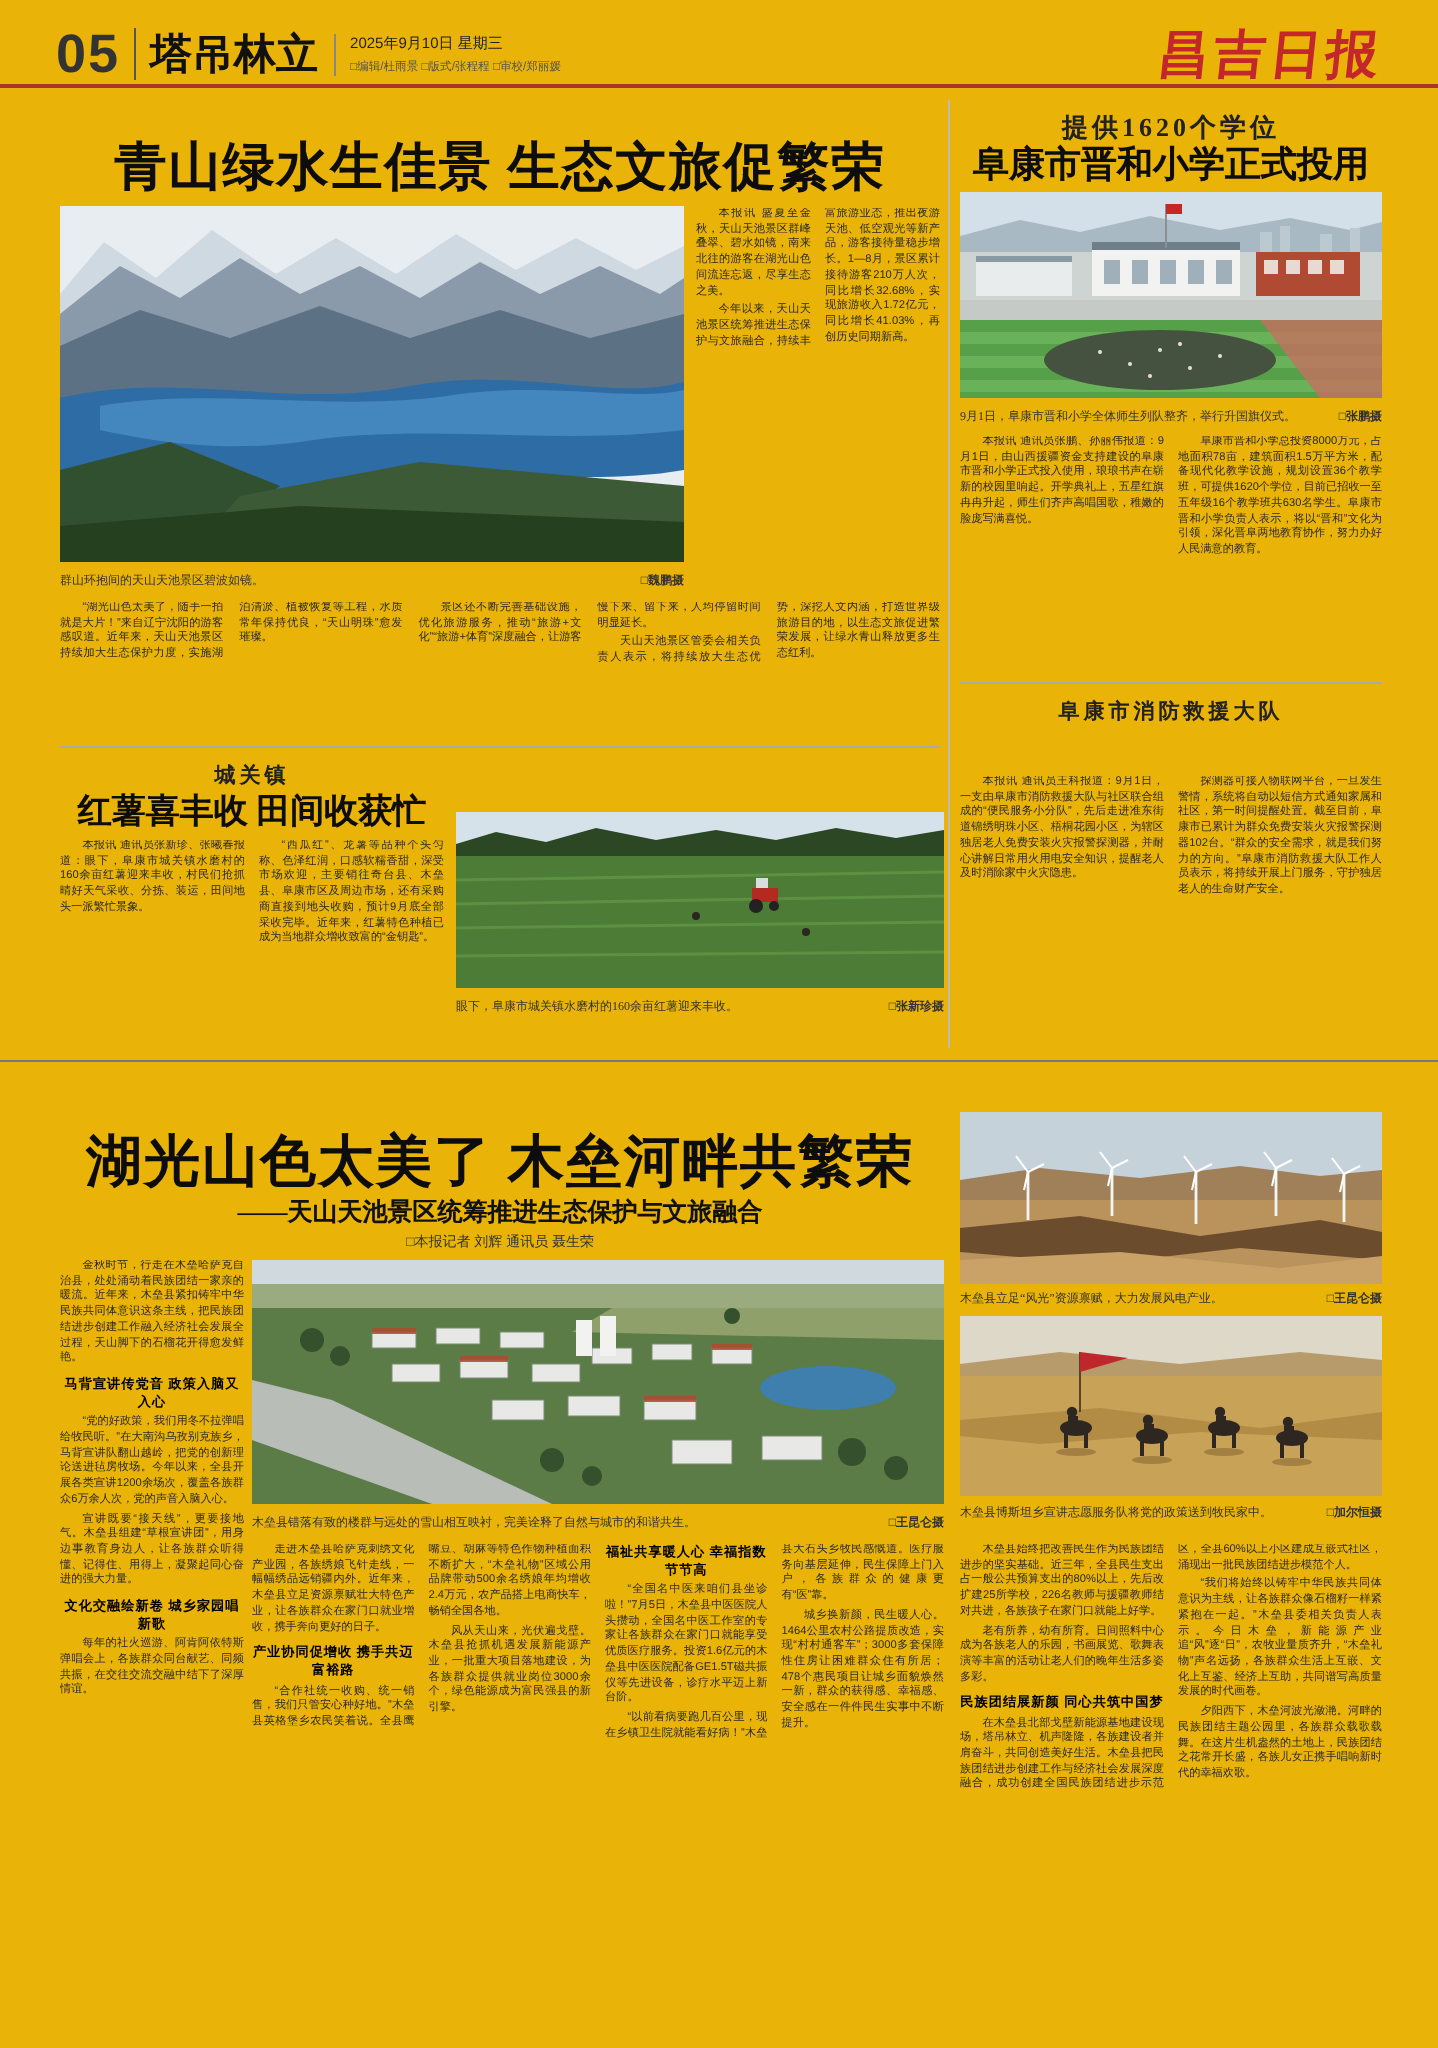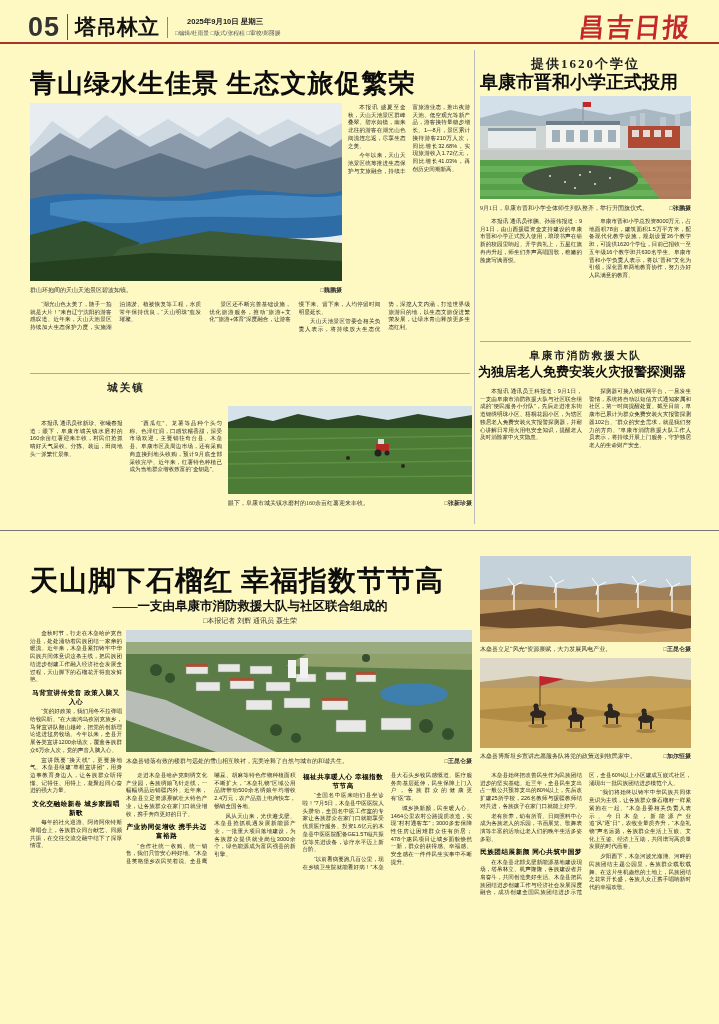--- a/index.html
+++ b/index.html
@@ -1,35 +1,35 @@
 <!DOCTYPE html>
 <html><head>
 <meta charset="utf-8">
 <style>
   * { margin:0; padding:0; box-sizing:border-box; }
   html,body { background:#ffffff; }
-  .page { position:relative; width:719px; height:1024px; background:#fef9c3; overflow:hidden;
+  .page { position:relative; width:719px; height:1024px; background:#eab308; overflow:hidden;
           font-family:"Liberation Sans", sans-serif; color:#222; }
   .abs { position:absolute; }
 
   
   .pageno { font-size:27px; font-weight:700; color:#333; letter-spacing:1px; }
   .section-name { font-size:21px; font-weight:700; color:#111; font-family:"Liberation Serif", serif; }
   .hdr-sep { width:1px; background:#555; height:26px; margin:0 7px; }
   .hdr-meta { border-left:1px solid #888; padding-left:7px; margin-left:8px; }
-  .hdr-date { font-size:7.5px; font-weight:700; color:#222;margin-left:12px; }
+  .hdr-date { font-size:7.5px; font-weight:400; color:#222; }
   .hdr-credits { font-size:5.8px; color:#555; margin-top:2px; }
   .masthead { font-size:26px; font-weight:700; color:#c3272b; font-family:"Liberation Serif", serif;
               transform:skewX(-6deg); letter-spacing:2px; }
   .hdr-rule { height:2px; background:#a8342c; }
 
   
   .kicker { text-align:center; font-size:11.5px; font-weight:700; color:#222;
             font-family:"Liberation Serif", serif; letter-spacing:2px; }
-  .headline { font-weight:700; color:#0d0d0d; font-family:"Liberation Serif", serif; }
+  .headline { text-align:center; font-weight:700; color:#0d0d0d; font-family:"Liberation Serif", serif; }
   .subtitle { text-align:center; font-weight:700; color:#111; font-family:"Liberation Serif", serif; }
   .byline { text-align:center; font-size:7px; color:#333; }
   .body-txt { font-size:5.6px; line-height:1.38; text-align:justify; color:#2a2a2a; overflow:hidden; }
   .body-txt p { text-indent:2em; margin-bottom:2px; }
   .crosshead { font-weight:700; text-align:center; font-size:6.6px; color:#000; margin:4px 0;
                text-indent:0 !important; letter-spacing:0.5px; }
   .caption { font-size:6px; color:#333; font-family:"Liberation Serif", serif; display:flex; }
   .caption .cap-t { flex:1; }
   .caption .cap-c { font-weight:700; white-space:nowrap; margin-left:6px; }
   .photo { display:block; background:#dde; }
@@ -89,20 +89,21 @@
 
   <div class="abs body-txt cols5" style="left:30px; top:301px; width:440px; height:66px;">
     <p>“湖光山色太美了，随手一拍就是大片！”来自辽宁沈阳的游客感叹道。近年来，天山天池景区持续加大生态保护力度，实施湖泊清淤、植被恢复等工程，水质常年保持优良，“天山明珠”愈发璀璨。</p>
     <p>景区还不断完善基础设施，优化旅游服务，推动“旅游+文化”“旅游+体育”深度融合，让游客慢下来、留下来，人均停留时间明显延长。</p>
     <p>天山天池景区管委会相关负责人表示，将持续放大生态优势，深挖人文内涵，打造世界级旅游目的地，以生态文旅促进繁荣发展，让绿水青山释放更多生态红利。</p>
   </div>
 
   <div class="abs hrule" style="left:30px; top:373px; width:440px;"></div>
 
   <div class="abs kicker" style="left:30px; top:381px; width:192px; font-size:10.5px;">城关镇</div>
+  <div class="abs headline" style="left:20px; top:394px; width:212px; font-size:17px;">红薯喜丰收 田间收获忙</div>
   <div class="abs body-txt cols2" style="left:30px; top:420px; width:192px; height:100px;">
     <p>本报讯 通讯员张新珍、张曦春报道：眼下，阜康市城关镇水磨村的160余亩红薯迎来丰收，村民们抢抓晴好天气采收、分拣、装运，田间地头一派繁忙景象。</p>
     <p>“西瓜红”、龙薯等品种个头匀称、色泽红润，口感软糯香甜，深受市场欢迎，主要销往奇台县、木垒县、阜康市区及周边市场，还有采购商直接到地头收购，预计9月底全部采收完毕。近年来，红薯特色种植已成为当地群众增收致富的“金钥匙”。</p>
   </div>
 
   <svg class="abs photo" style="left:228px; top:406px;" width="244" height="88" viewBox="0 0 244 88">
     <rect width="244" height="88" fill="#d6e2ea"></rect>
     <polygon points="0,16 20,10 45,15 70,8 100,14 130,9 160,14 190,8 220,13 244,9 244,24 0,24" fill="#2c4724"></polygon>
     <rect y="22" width="244" height="66" fill="#4d7c36"></rect>
     <g stroke="#5d9042" stroke-width="1.5">
@@ -181,31 +182,30 @@
     <span class="cap-c">□张鹏摄</span>
   </div>
   <div class="abs body-txt cols2" style="left:480px; top:218px; width:211px; height:118px;">
     <p>本报讯 通讯员张鹏、孙丽伟报道：9月1日，由山西援疆资金支持建设的阜康市晋和小学正式投入使用，琅琅书声在崭新的校园里响起。开学典礼上，五星红旗冉冉升起，师生们齐声高唱国歌，稚嫩的脸庞写满喜悦。</p>
     <p>阜康市晋和小学总投资8000万元，占地面积78亩，建筑面积1.5万平方米，配备现代化教学设施，规划设置36个教学班，可提供1620个学位，目前已招收一至五年级16个教学班共630名学生。阜康市晋和小学负责人表示，将以“晋和”文化为引领，深化晋阜两地教育协作，努力办好人民满意的教育。</p>
   </div>
 
   <div class="abs hrule" style="left:480px; top:341px; width:211px;"></div>
 
   <div class="abs kicker" style="left:480px; top:349px; width:211px; font-size:10.5px;">阜康市消防救援大队</div>
-  <div class="abs headline" style="left:478px; top:363px; width:215px; font-size:13px;">为独居老人免费安装火灾报警探测器</div>
   <div class="abs body-txt cols2" style="left:480px; top:388px; width:211px; height:134px;">
     <p>本报讯 通讯员王科报道：9月1日，一支由阜康市消防救援大队与社区联合组成的“便民服务小分队”，先后走进准东街道锦绣明珠小区、梧桐花园小区，为辖区独居老人免费安装火灾报警探测器，并耐心讲解日常用火用电安全知识，提醒老人及时消除家中火灾隐患。</p>
     <p>探测器可接入物联网平台，一旦发生警情，系统将自动以短信方式通知家属和社区，第一时间提醒处置。截至目前，阜康市已累计为群众免费安装火灾报警探测器102台。“群众的安全需求，就是我们努力的方向。”阜康市消防救援大队工作人员表示，将持续开展上门服务，守护独居老人的生命财产安全。</p>
   </div>
 
   <div class="abs hrule-dark" style="left:0; top:530px; width:719px;"></div>
 
 
-  <div class="abs headline" style="left:30px; top:562px; width:440px; font-size:28px; letter-spacing:1px;">天山脚下石榴红 幸福指数节节高</div>
-  <div class="abs subtitle" style="left:30px; top:598px; width:440px; font-size:12.5px;">——一支由阜康市消防救援大队与社区联合组成的</div>
+  <div class="abs headline" style="left:30px; top:562px; width:440px; font-size:28px; letter-spacing:1px;">湖光山色太美了 木垒河畔共繁荣</div>
+  <div class="abs subtitle" style="left:30px; top:598px; width:440px; font-size:12.5px;">——天山天池景区统筹推进生态保护与文旅融合</div>
   <div class="abs byline" style="left:30px; top:616px; width:440px;">□本报记者 刘辉 通讯员 聂生荣</div>
 
   <div class="abs body-txt" style="left:30px; top:630px; width:92px; height:378px;">
     <p>金秋时节，行走在木垒哈萨克自治县，处处涌动着民族团结一家亲的暖流。近年来，木垒县紧扣铸牢中华民族共同体意识这条主线，把民族团结进步创建工作融入经济社会发展全过程，天山脚下的石榴花开得愈发鲜艳。</p>
     <p class="crosshead">马背宣讲传党音 政策入脑又入心</p>
     <p>“党的好政策，我们用冬不拉弹唱给牧民听。”在大南沟乌孜别克族乡，马背宣讲队翻山越岭，把党的创新理论送进毡房牧场。今年以来，全县开展各类宣讲1200余场次，覆盖各族群众6万余人次，党的声音入脑入心。</p>
     <p>宣讲既要“接天线”，更要接地气。木垒县组建“草根宣讲团”，用身边事教育身边人，让各族群众听得懂、记得住、用得上，凝聚起同心奋进的强大力量。</p>
     <p class="crosshead">文化交融绘新卷 城乡家园唱新歌</p>
     <p>每年的社火巡游、阿肯阿依特斯弹唱会上，各族群众同台献艺、同频共振，在交往交流交融中结下了深厚情谊。</p>
   </div>

